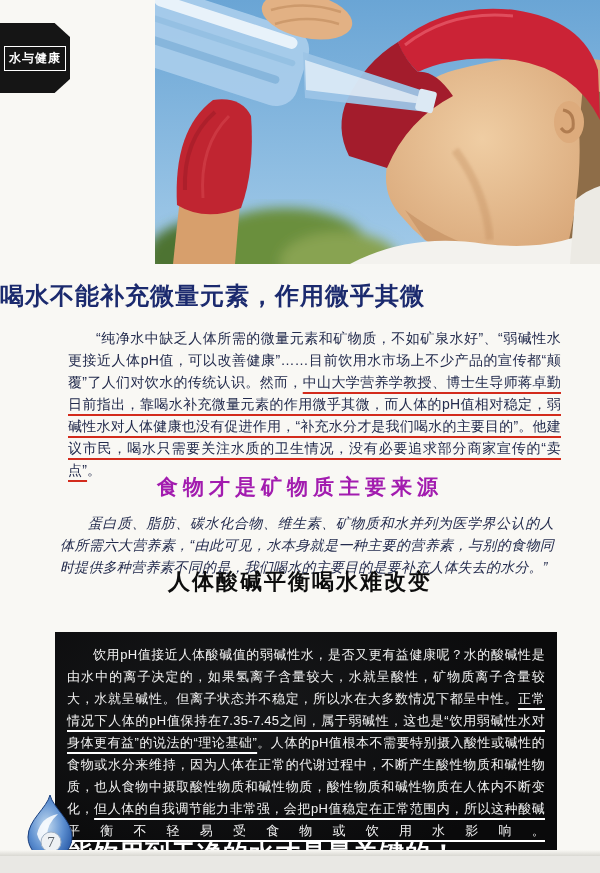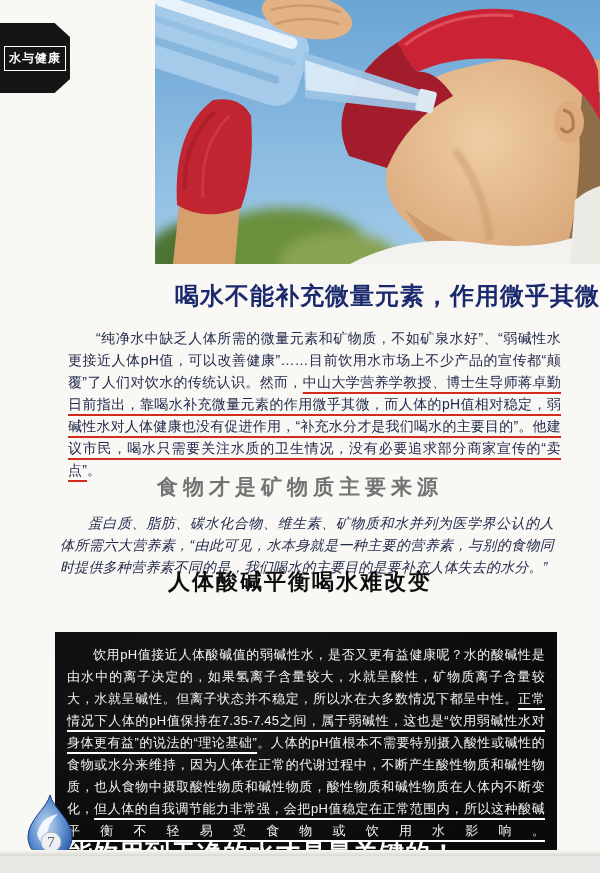--- a/index.html
+++ b/index.html
@@ -28,29 +28,29 @@
   }
   
   .photo{
     position:absolute;left:155px;top:0;width:445px;height:264px;
     overflow:hidden;
   }
   .photo svg{display:block;}
   
   .headline{
     position:absolute;left:0;top:280px;width:600px;margin:0;
-    text-align:right;
+    text-align:left;
     font-size:24px;font-weight:bold;letter-spacing:1px;
     color:#1b2a6e;
   }
   .sec2{
     position:absolute;left:0;top:473px;width:600px;margin:0;
     text-align:center;
     font-size:21px;font-weight:bold;letter-spacing:5px;
-    color:#737373;
+    color:#a21caf;
   }
   .sec3{
     position:absolute;left:0;top:567px;width:600px;margin:0;
     text-align:center;
     font-size:22px;font-weight:bold;letter-spacing:2px;
     color:#0d0d0d;
   }
   
   .bodytext{
     position:absolute;margin:0;

